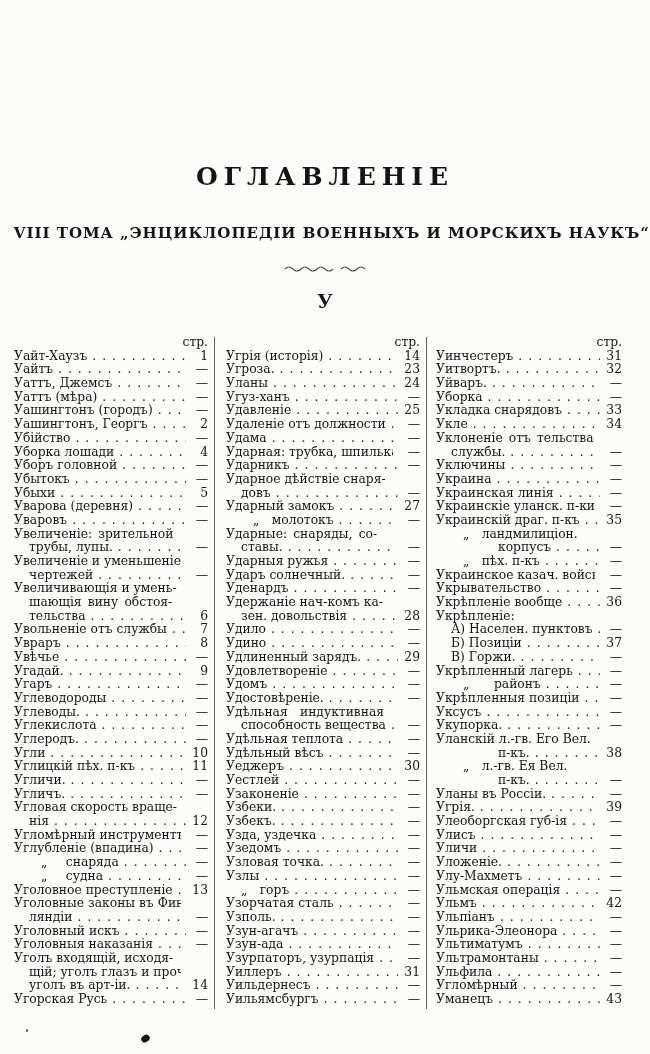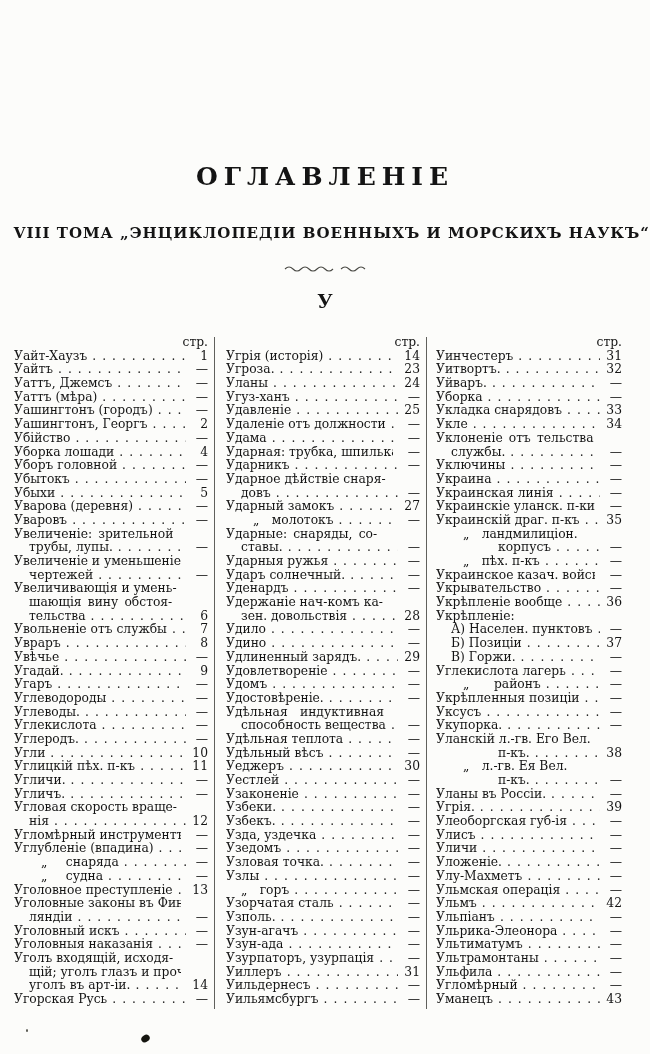--- a/index.html
+++ b/index.html
@@ -203,21 +203,21 @@
         <div class="row i2"><span class="t">„ ландмилиціон.</span><span class="leader" style="visibility: hidden;"></span><span class="pg"></span></div>
         <div class="row i3"><span class="t">корпусъ</span><span class="leader">........................................</span><span class="pg">—</span></div>
         <div class="row i2"><span class="t">„ пѣх. п-къ</span><span class="leader">........................................</span><span class="pg">—</span></div>
         <div class="row"><span class="t">Украинское казач. войско.</span><span class="leader">........................................</span><span class="pg">—</span></div>
         <div class="row"><span class="t">Укрывательство</span><span class="leader">........................................</span><span class="pg">—</span></div>
         <div class="row"><span class="t">Укрѣпленіе вообще</span><span class="leader">........................................</span><span class="pg">36</span></div>
         <div class="row"><span class="t">Укрѣпленіе:</span><span class="leader" style="visibility: hidden;"></span><span class="pg"></span></div>
         <div class="row i1"><span class="t">А) Населен. пунктовъ</span><span class="leader">........................................</span><span class="pg">—</span></div>
         <div class="row i1"><span class="t">Б) Позиціи</span><span class="leader">........................................</span><span class="pg">37</span></div>
         <div class="row i1"><span class="t">В) Горжи.</span><span class="leader">........................................</span><span class="pg">—</span></div>
-        <div class="row"><span class="t">Углекислота лагерь</span><span class="leader">........................................</span><span class="pg">—</span></div>
+        <div class="row"><span class="t">Укрѣпленный лагерь</span><span class="leader">........................................</span><span class="pg">—</span></div>
         <div class="row i2"><span class="t">„  районъ</span><span class="leader">........................................</span><span class="pg">—</span></div>
         <div class="row"><span class="t">Укрѣпленныя позиціи</span><span class="leader">........................................</span><span class="pg">—</span></div>
         <div class="row"><span class="t">Уксусъ</span><span class="leader">........................................</span><span class="pg">—</span></div>
         <div class="row"><span class="t">Укупорка.</span><span class="leader">........................................</span><span class="pg">—</span></div>
         <div class="row"><span class="t">Уланскій л.-гв. Его Вел.</span><span class="leader" style="visibility: hidden;"></span><span class="pg"></span></div>
         <div class="row i3"><span class="t">п-къ.</span><span class="leader">........................................</span><span class="pg">38</span></div>
         <div class="row i2"><span class="t">„ л.-гв. Ея Вел.</span><span class="leader" style="visibility: hidden;"></span><span class="pg"></span></div>
         <div class="row i3"><span class="t">п-къ.</span><span class="leader">........................................</span><span class="pg">—</span></div>
         <div class="row"><span class="t">Уланы въ Россіи.</span><span class="leader">........................................</span><span class="pg">—</span></div>
         <div class="row"><span class="t">Угрія.</span><span class="leader">........................................</span><span class="pg">39</span></div>

